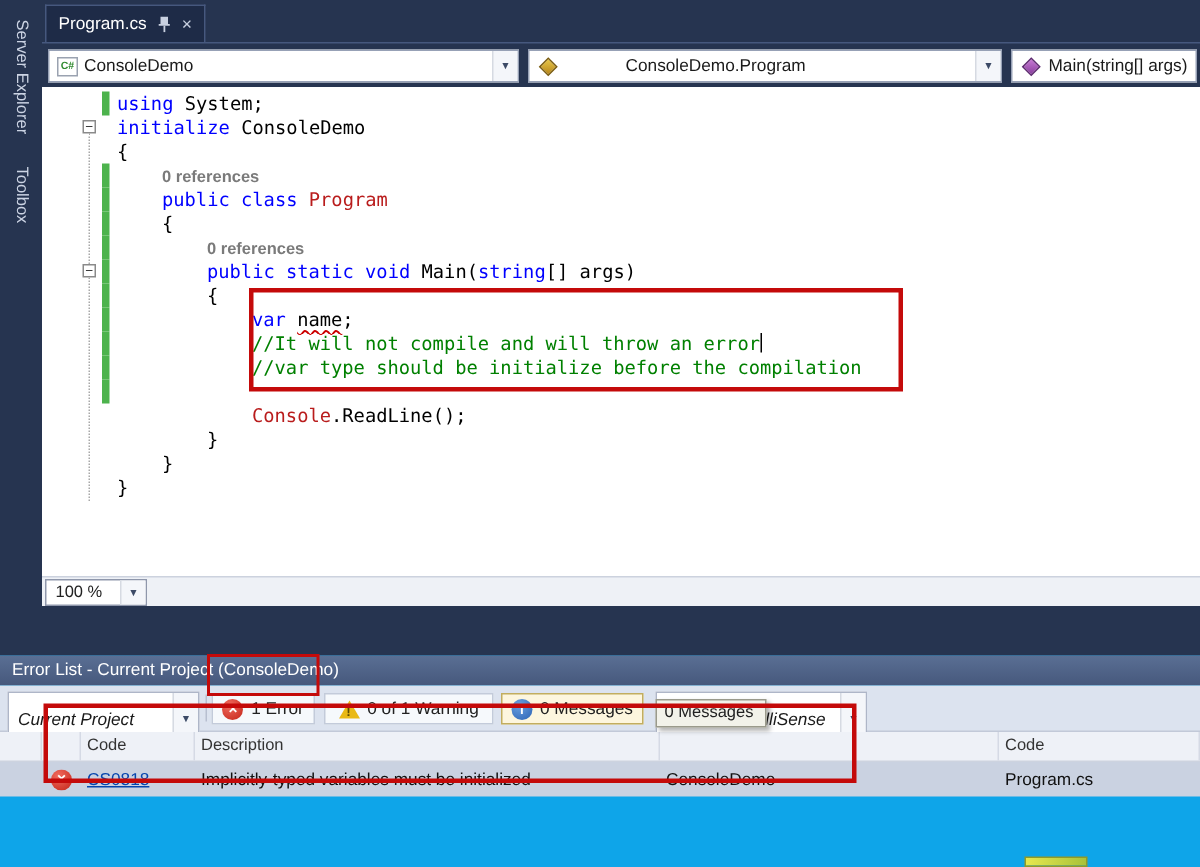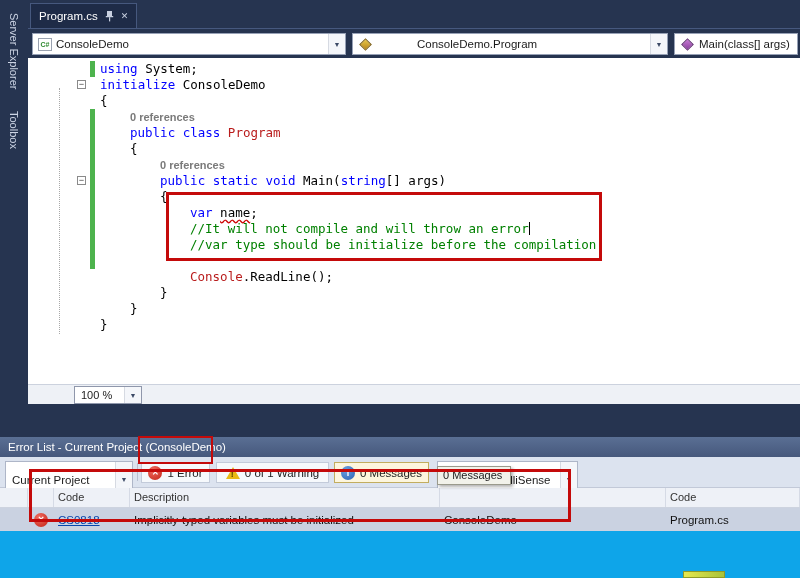--- a/index.html
+++ b/index.html
@@ -20,44 +20,44 @@
   .navbar { position:absolute; left:28px; top:28px; width:772px; height:30px; background:#263450; border-top:1px solid #46587e; }
   .nav-combo { position:absolute; top:4px; height:22px; background:#fff; border:1px solid #97a1b6; display:flex; align-items:center; font-size:11.5px; color:#1a1a1a; overflow:hidden; white-space:nowrap; }
   .combo-arrow { margin-left:auto; width:17px; align-self:stretch; display:flex; align-items:center; justify-content:center; font-size:7px; color:#3c4a66; border-left:1px solid #d6dae2; background:#f4f6fa; flex:0 0 17px; }
   .ic-cs { width:14px; height:13px; margin:0 4px 0 5px; border:1px solid #9aa2b0; background:#fff; color:#2f8a2f; font-size:7px; font-weight:bold; display:flex; align-items:center; justify-content:center; flex:0 0 14px; }
   .ic-class { width:9px; height:9px; transform:rotate(45deg); background:linear-gradient(135deg,#e8c84a,#b8861a); border:1px solid #7a5c10; margin:0 7px 0 8px; flex:0 0 9px; }
   .ic-method { width:9px; height:9px; transform:rotate(45deg); background:linear-gradient(135deg,#c77ad4,#8a3f9e); border:1px solid #5e2a70; margin:0 7px 0 8px; flex:0 0 9px; }
 
   
   .editor { position:absolute; left:28px; top:58px; width:772px; height:326px; background:#fff; font-family:"DejaVu Sans Mono","Liberation Mono",monospace; font-size:12.5px; color:#000; }
   #code-lines { position:absolute; top:3px; left:0; right:0; }
-  .code-line { display:flex; height:16px; line-height:16px; white-space:pre;margin-left:22px; }
+  .code-line { display:flex; height:16px; line-height:16px; white-space:pre; }
   .fold-cell { width:40px; flex:0 0 40px; position:relative; }
   .fold-box { position:absolute; right:4px; top:3px; width:9px; height:9px; border:1px solid #8a8a8a; background:#fff; font-size:9px; line-height:7px; text-align:center; color:#333; font-family:"Liberation Sans",sans-serif; }
   .fold-guide { position:absolute; left:31px; top:30px; height:246px; border-left:1px dotted #a8a8a8; }
   .change-bar { width:5px; flex:0 0 5px; }
   .change-bar.changed { background:#4db34d; }
   .line-content { padding-left:5px; }
   .tok-kw { color:#0000ff; }
   .tok-ty { color:#b91c1c; }
   .tok-cm { color:#008000; }
   .tok-pl { color:#000; }
   .tok-err { text-decoration:underline; text-decoration-style:wavy; text-decoration-color:#cc0000; text-underline-offset:2px; }
   .tok-lens { color:#7a7a7a; font-size:11px; font-family:"Liberation Sans",sans-serif;font-weight:bold; }
   .caret { display:inline-block; width:1px; height:13px; background:#000; margin-bottom:-2px; }
 
   
   .editor-bottom { position:absolute; left:28px; top:384px; width:772px; height:20px; background:#eef1f6; border-top:1px solid #ccd2de; }
-  .zoom-combo { position:absolute; left:2px; top:1px; width:68px; height:18px; background:#fff; border:1px solid #8f97ab; font-size:11px; display:flex; align-items:center; padding-left:6px; color:#222;margin-left:44px; }
+  .zoom-combo { position:absolute; left:2px; top:1px; width:68px; height:18px; background:#fff; border:1px solid #8f97ab; font-size:11px; display:flex; align-items:center; padding-left:6px; color:#222; }
 
   
   .panel { position:absolute; left:0; top:413px; width:800px; height:165px; background:#0ea5e9;margin-top:24px; }
   .panel-title { height:20px; background:linear-gradient(#5a6f94,#46587c); color:#fff; font-size:11.5px; line-height:20px; padding-left:8px; }
   .panel-toolbar { position:relative; height:31px; background:#dce3ef; border-bottom:1px solid #c2c9d8; }
-  .tb-combo { position:absolute; top:4px; height:37px; background:#fff; border:1px solid #aeb6c8; display:flex; align-items:center; font-size:11.5px; color:#1a1a1a; }
+  .tb-combo { position:absolute; top:4px; height:37px; background:#fff; border:1px solid #aeb6c8; display:flex; align-items:center; font-size:11.5px; color:#1a1a1a;font-style:italic; }
   .tb-btn { position:absolute; top:5px; height:21px; background:#f6f9fc; border:1px solid #c3cbda; display:flex; align-items:center; justify-content:center; gap:5px; font-size:11.5px; color:#222; }
   .tb-btn.hovered { background:#fdf6de; border-color:#c2ad5f; }
   .vsep { position:absolute; width:1px; top:6px; height:18px; background:#b7bfd0; }
   .icon-error { width:14px; height:14px; border-radius:50%; background:radial-gradient(circle at 35% 30%, #f06a5e, #c32417); color:#fff; font-size:8px; font-weight:bold; display:flex; align-items:center; justify-content:center; flex:0 0 14px; }
   .icon-warn { position:relative; width:0; height:0; border-left:7px solid transparent; border-right:7px solid transparent; border-bottom:12px solid #e9b915; flex:0 0 14px; }
   .icon-warn span { position:absolute; left:-2px; top:2px; font-size:9px; font-weight:bold; color:#5a4a00; }
   .icon-info { width:14px; height:14px; border-radius:50%; background:radial-gradient(circle at 35% 30%, #6aa0e0, #2a62b4); color:#fff; font-size:9px; font-weight:bold; display:flex; align-items:center; justify-content:center; flex:0 0 14px; }
 
   .grid-header { position:absolute; top:51px; left:0; width:800px; height:20px; background:#eef1f7; border-bottom:1px solid #cdd3df; display:flex; }
   .gh-cell { border-right:1px solid #d5dae5; font-size:11px; color:#333; line-height:19px; padding-left:4px; overflow:hidden; }
@@ -105,21 +105,21 @@
       <span>ConsoleDemo</span>
       <span class="combo-arrow">▼</span>
     </div>
     <div class="nav-combo" style="left:324px; width:316px;gap:40px;">
       <span class="ic-class"></span>
       <span>ConsoleDemo.Program</span>
       <span class="combo-arrow">▼</span>
     </div>
     <div class="nav-combo" style="left:646px; width:124px;">
       <span class="ic-method"></span>
-      <span>Main(class[] args)</span>
+      <span>Main(string[] args)</span>
     </div>
   </div>
 
   <div class="editor">
     <div class="fold-guide"></div>
     <div id="code-lines">
         <div class="code-line"><span class="fold-cell"></span><span class="change-bar changed"></span><span class="line-content" style="padding-left: 5px;"><span class="tok-kw">using</span><span class="tok-pl"> System;</span></span></div>
         <div class="code-line"><span class="fold-cell"><span class="fold-box">−</span></span><span class="change-bar"></span><span class="line-content" style="padding-left: 5px;"><span class="tok-kw">initialize</span><span class="tok-pl"> ConsoleDemo</span></span></div>
         <div class="code-line"><span class="fold-cell"></span><span class="change-bar"></span><span class="line-content" style="padding-left: 5px;"><span class="tok-pl">{</span></span></div>
         <div class="code-line"><span class="fold-cell"></span><span class="change-bar changed"></span><span class="line-content" style="padding-left: 35px;"><span class="tok-lens">0 references</span></span></div>

